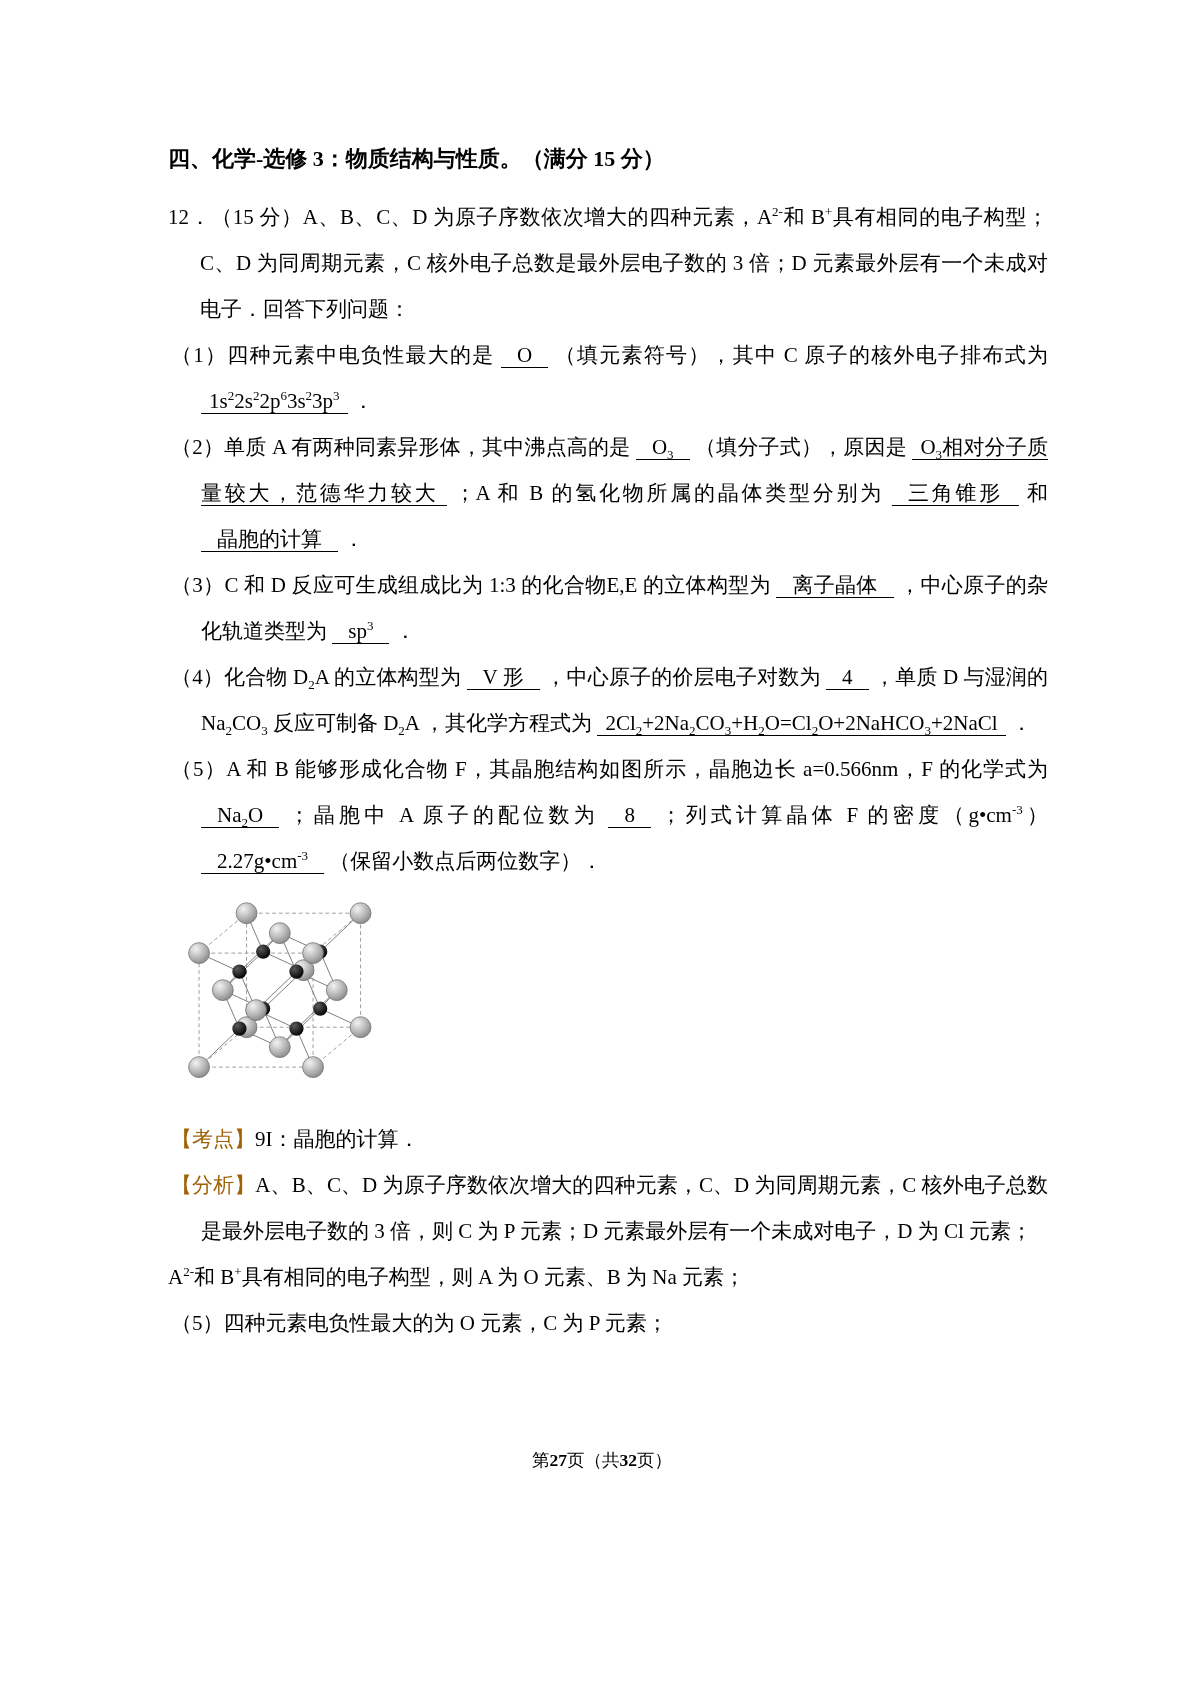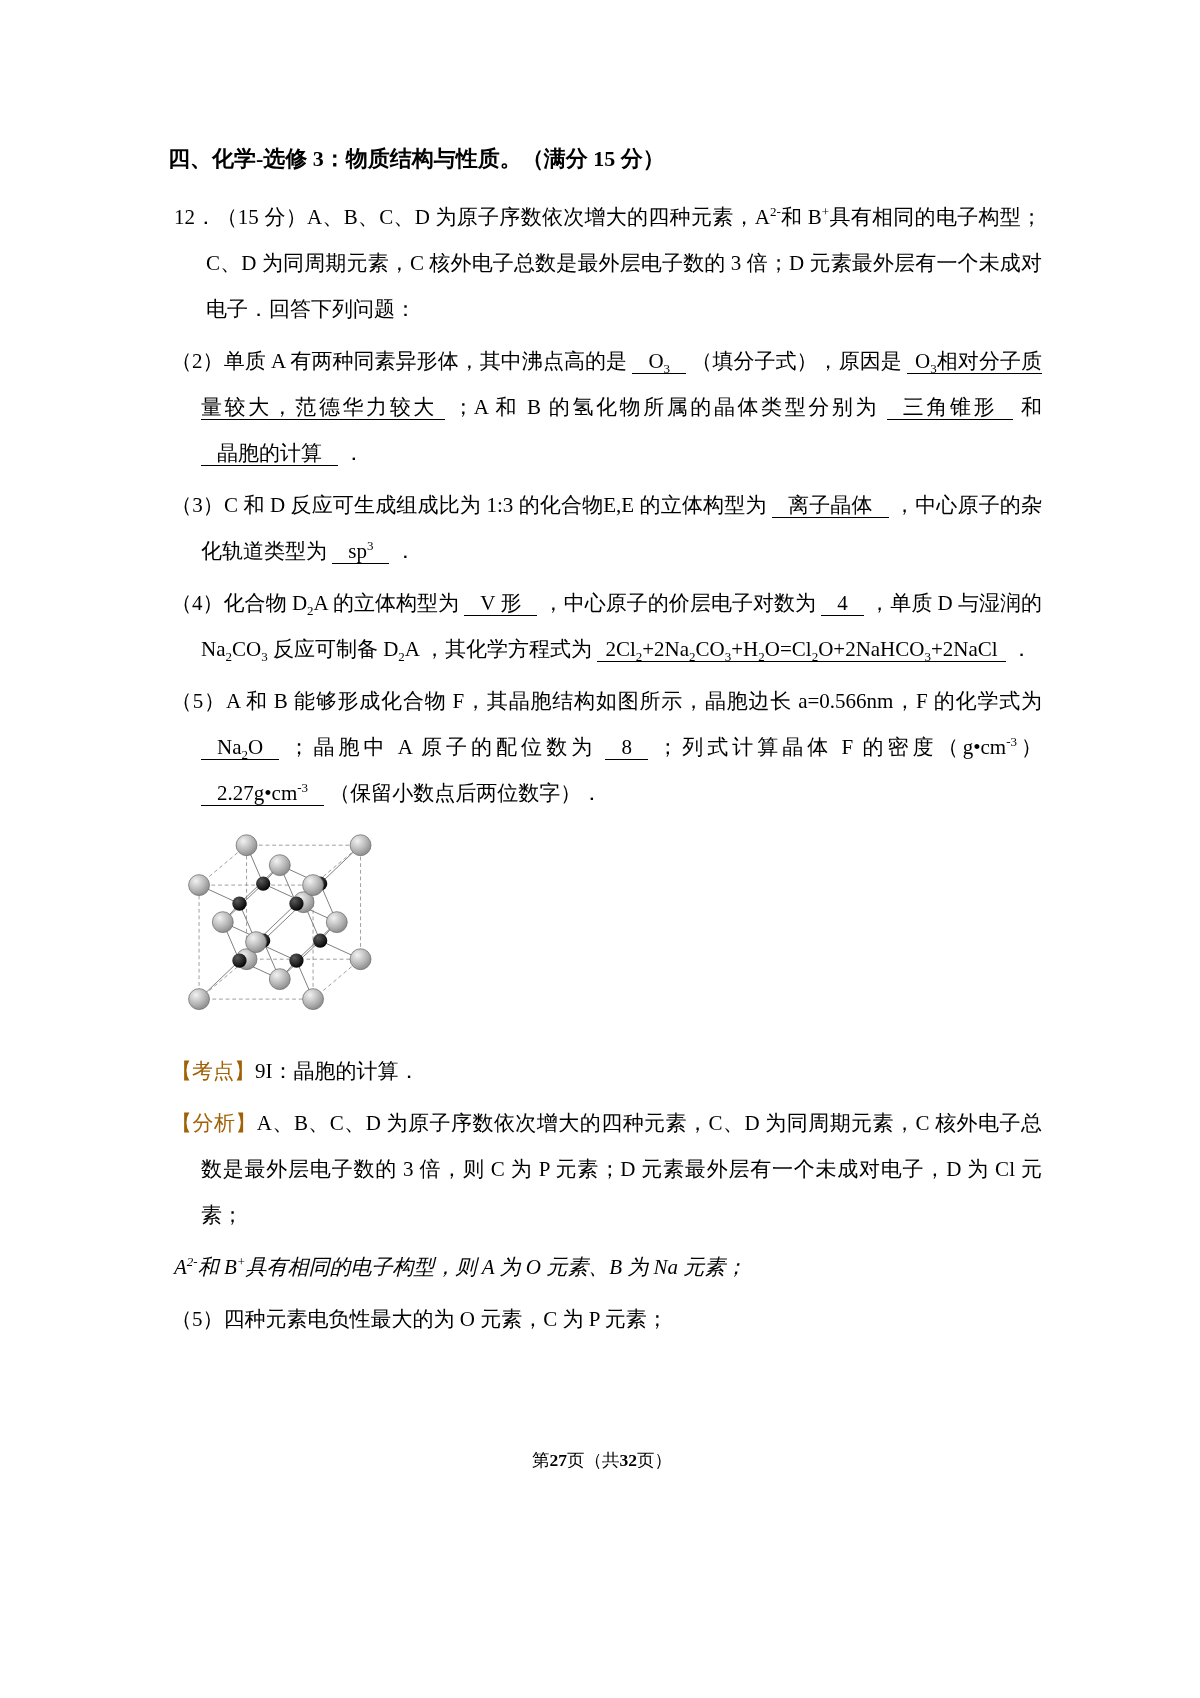--- a/index.html
+++ b/index.html
@@ -17,26 +17,26 @@
   }
   .title{
     font-size:22px;
     font-weight:bold;
     margin:0 0 12px 0;
     line-height:46px;
   }
   .para{
     font-size:21px;
     line-height:46px;
-    margin:6px;
+    margin:0;
     text-align:justify;
   }
   .hang32{padding-left:32px;text-indent:-32px;}
   .hang30{padding-left:30px;text-indent:-30px;margin-left:3px;}
-  .flush{padding-left:0;text-indent:0;font-style:italic;}
+  .flush{padding-left:0;text-indent:0;}
   sub,sup{font-size:13px;line-height:0;}
   .ans{
     border-bottom:1px solid #000;
     padding:0 8px;
     white-space:nowrap;
   }
   .ans.sp{padding:0 16px;}
   .ans.wrapok{white-space:normal;}
   .blue{color:#a16207;}
   figure.cell{
@@ -52,20 +52,21 @@
 </style>
 </head>
 <body>
 
 <div class="page">
   <div class="content">
 
     <h2 class="title">四、化学-选修 3：物质结构与性质。（满分 15 分）</h2>
 
     <p class="para hang32">12．（15 分）A、B、C、D 为原子序数依次增大的四种元素，A<sup>2-</sup>和 B<sup>+</sup>具有相同的电子构型；C、D 为同周期元素，C 核外电子总数是最外层电子数的 3 倍；D 元素最外层有一个未成对电子．回答下列问题：</p>
+    <p class="para hang30">（1）四种元素中电负性最大的是 <span class="ans sp">O</span> （填元素符号），其中 C 原子的核外电子排布式为 <span class="ans">1s<sup>2</sup>2s<sup>2</sup>2p<sup>6</sup>3s<sup>2</sup>3p<sup>3</sup></span> ．</p>
     <p class="para hang30">（2）单质 A 有两种同素异形体，其中沸点高的是 <span class="ans sp">O<sub>3</sub></span> （填分子式），原因是 <span class="ans wrapok">O<sub>3</sub>相对分子质量较大，范德华力较大</span> ；A 和 B 的氢化物所属的晶体类型分别为 <span class="ans sp">三角锥形</span> 和 <span class="ans sp">晶胞的计算</span> ．</p>
     <p class="para hang30">（3）C 和 D 反应可生成组成比为 1:3 的化合物E,E 的立体构型为 <span class="ans sp">离子晶体</span> ，中心原子的杂化轨道类型为 <span class="ans sp">sp<sup>3</sup></span> ．</p>
     <p class="para hang30">（4）化合物 D<sub>2</sub>A 的立体构型为 <span class="ans sp">V 形</span> ，中心原子的价层电子对数为 <span class="ans sp">4</span> ，单质 D 与湿润的 Na<sub>2</sub>CO<sub>3</sub> 反应可制备 D<sub>2</sub>A ，其化学方程式为 <span class="ans">2Cl<sub>2</sub>+2Na<sub>2</sub>CO<sub>3</sub>+H<sub>2</sub>O=Cl<sub>2</sub>O+2NaHCO<sub>3</sub>+2NaCl</span> ．</p>
     <p class="para hang30">（5）A 和 B 能够形成化合物 F，其晶胞结构如图所示，晶胞边长 a=0.566nm，F 的化学式为 <span class="ans sp">Na<sub>2</sub>O</span> ；晶胞中 A 原子的配位数为 <span class="ans sp">8</span> ；列式计算晶体 F 的密度（g•cm<sup>-3</sup>） <span class="ans sp">2.27g•cm<sup>-3</sup></span> （保留小数点后两位数字）．</p>
 
     <figure class="cell">
       <svg width="212" height="190" viewBox="0 0 222 200">
         <defs>
           <radialGradient id="gs" cx="35%" cy="30%" r="75%">
             <stop offset="0%" stop-color="#f2f2f2"></stop>

